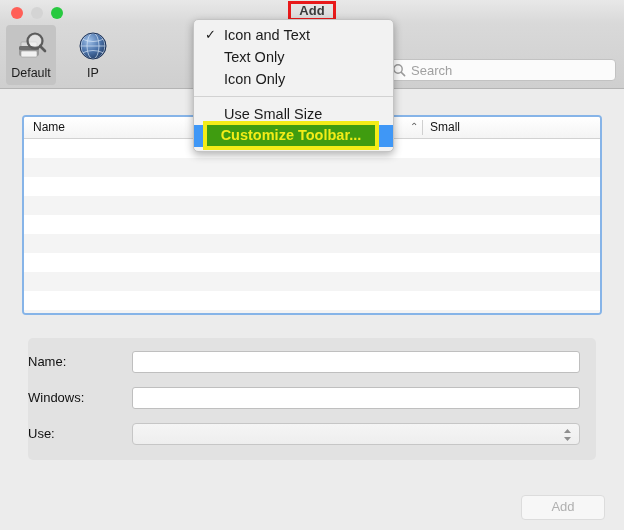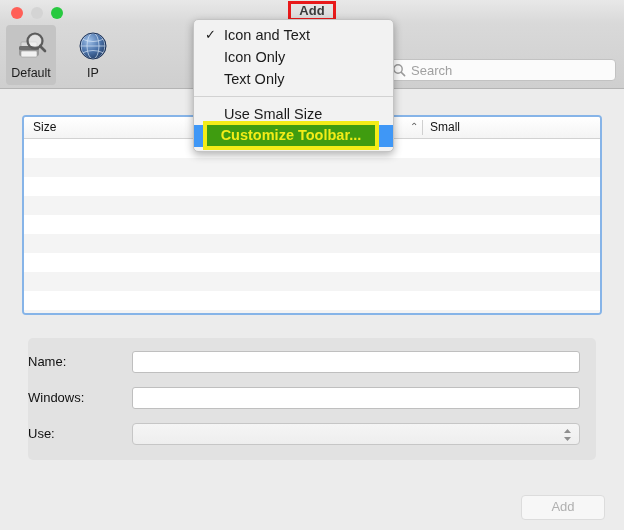--- a/index.html
+++ b/index.html
@@ -376,21 +376,21 @@
         </svg>
       </span>
     </div>
     <div id="search-label">Search</div>
   </div>
 
   <div id="content">
 
     <div id="list-box">
       <div id="list-header">
-        <span class="col-name">Size</span>
+        <span class="col-name">Name</span>
         <span id="sort-indicator">⌃</span>
         <span id="col-divider"></span>
         <span class="col-kind">Small</span>
       </div>
       <div id="list-body">
         <div class="list-row"></div>
         <div class="list-row alt"></div>
         <div class="list-row"></div>
         <div class="list-row alt"></div>
         <div class="list-row"></div>
@@ -433,25 +433,25 @@
   </div>
 
   <div id="context-menu">
 
     <div class="menu-item checked">
       <span class="check">✓</span>
       <span>Icon and Text</span>
     </div>
 
     <div class="menu-item">
+      <span>Text Only</span>
+    </div>
+
+    <div class="menu-item">
       <span>Icon Only</span>
-    </div>
-
-    <div class="menu-item">
-      <span>Text Only</span>
     </div>
 
     <div class="menu-sep"></div>
 
     <div class="menu-item">
       <span>Use Small Size</span>
     </div>
 
     <div class="menu-item highlight">
       <span>Customize Toolbar...</span>

